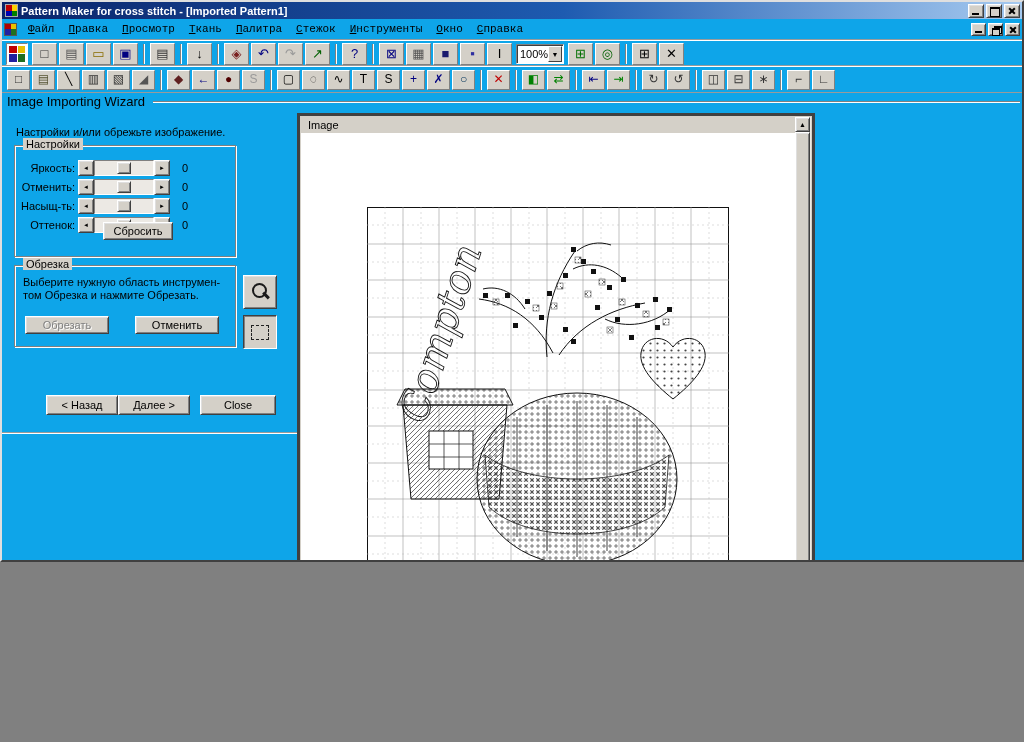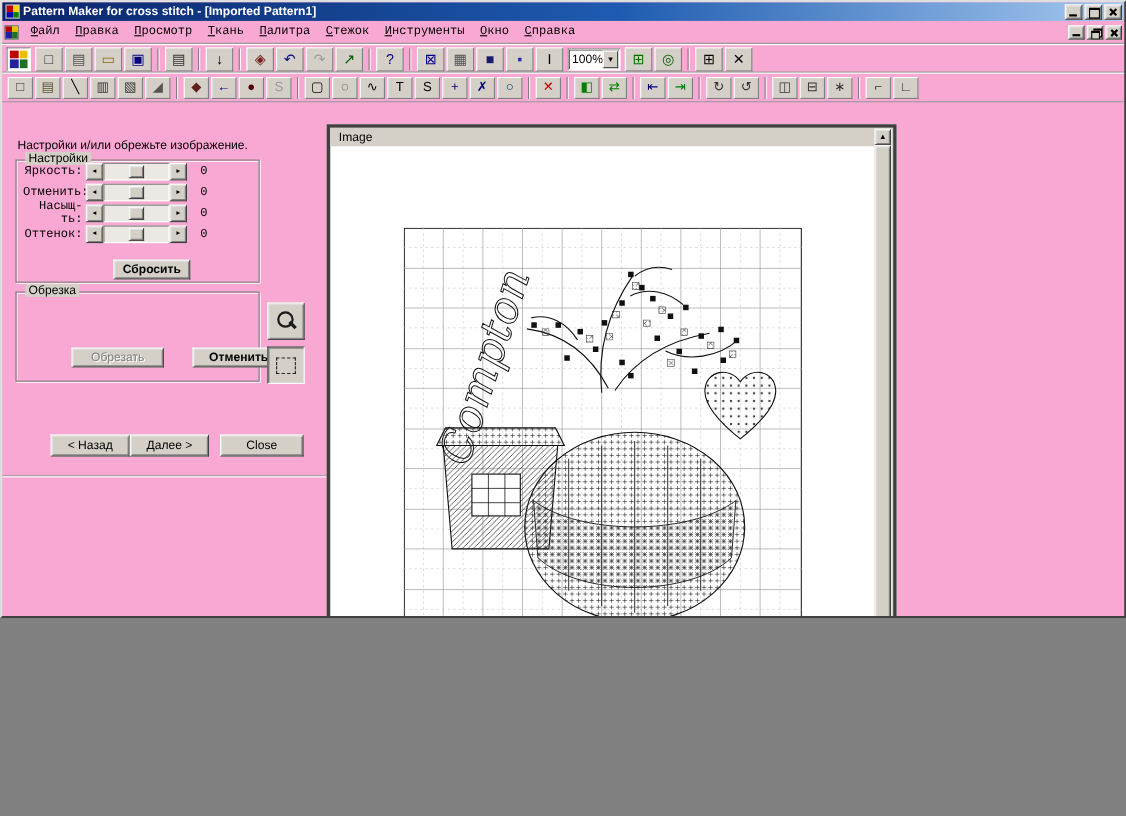--- a/index.html
+++ b/index.html
@@ -1,21 +1,21 @@
 <!DOCTYPE html>
 <html><head>
 <meta charset="utf-8">
 <style>
   * { box-sizing: border-box; margin:0; padding:0; }
   html,body { background:#808080; }
   button { font:inherit; background:none; border:none; cursor:default; }
 
   .window {
     position:relative; width:1024px; height:562px; overflow:hidden;
-    background:#f9a8d4; color:#000;
+    background:#0ea5e9; color:#000;
     font-family:"Liberation Sans", sans-serif; font-size:11px;
     border:2px solid; border-color:#dfdfdf #404040 #404040 #dfdfdf;
   }
 
   
   .titlebar { position:absolute; top:0; left:0; right:0; height:17px;
     background:linear-gradient(90deg,#0a246a,#1e5bb0 55%,#a6caf0);
     display:flex; align-items:center; padding:0 2px; }
   .title-icon { width:13px; height:13px; margin:0 3px 0 1px; display:grid; grid-template-columns:1fr 1fr; border:1px solid #00000055; background:#fff; }
   .title-icon i { display:block; }
@@ -69,38 +69,38 @@
   .wizard-header { position:absolute; top:91px; left:5px; right:2px; height:17px; display:flex; align-items:center; }
   .wizard-title { font-size:13px; margin-right:8px; white-space:nowrap; }
   .wizard-header .hline { flex:1; height:2px; border-top:1px solid #808080; border-bottom:1px solid #fff; }
 
   
   .left-panel { position:absolute; top:108px; left:0; width:295px; height:553px; }
   .instruction { position:absolute; top:16px; left:14px; }
   .group { position:absolute; border:1px solid #808080; box-shadow:inset 1px 1px 0 #fff, 1px 1px 0 #fff; }
   .group .legend { position:absolute; top:-8px; left:8px; padding:0 3px; background:#d4d0c8; }
   .settings-group { top:35px; left:12px; width:222px; height:112px; }
-  .sliders-box { position:absolute; top:0; left:6px; right:6px;font-family:Liberation Mono, monospace; }
+  .sliders-box { position:absolute; top:12px; left:6px; right:6px; }
   .slider-row { display:flex; align-items:center; height:19px; }
   .sl-label { width:54px; text-align:right; margin-right:3px; }
   .sl-arrow { width:16px; height:16px; font-size:6px; text-align:center; background:#d4d0c8;
     border:1px solid; border-color:#fff #404040 #404040 #fff; box-shadow:inset 1px 1px 0 #dfdfdf, inset -1px -1px 0 #808080; }
   .sl-track { width:60px; height:16px; position:relative; background:#ece9e4;
     border:1px solid; border-color:#808080 #fff #fff #808080; }
   .sl-thumb { position:absolute; left:22px; top:1px; width:14px; height:12px; background:#d4d0c8;
     border:1px solid; border-color:#fff #404040 #404040 #fff; box-shadow:inset 1px 1px 0 #dfdfdf, inset -1px -1px 0 #808080; }
   .sl-value { margin-left:12px; }
   .btn { background:#d4d0c8; border:1px solid; border-color:#fff #404040 #404040 #fff;
     box-shadow:inset 1px 1px 0 #dfdfdf, inset -1px -1px 0 #808080; text-align:center; }
-  .reset-btn { position:absolute; left:88px; top:90px; width:70px; height:18px;font-weight:bold; }
+  .reset-btn { position:absolute; left:88px; top:76px; width:70px; height:18px; }
   .crop-group { top:155px; left:12px; width:222px; height:82px; }
   .crop-text { position:absolute; top:10px; left:8px; line-height:13px; }
-  .crop-btn { position:absolute; top:50px; width:84px; height:18px;margin-left:40px; }
+  .crop-btn { position:absolute; top:50px; width:84px; height:18px; }
   .crop-btn.disabled { color:#808080; text-shadow:1px 1px 0 #fff; }
-  .crop-btn.b1 { left:10px; } .crop-btn.b2 { left:120px;font-weight:bold; }
+  .crop-btn.b1 { left:10px; } .crop-btn.b2 { left:120px; }
   .tool-btn { position:absolute; left:241px; width:34px; height:34px; background:#d4d0c8;
     border:1px solid; border-color:#fff #404040 #404040 #fff;
     box-shadow:inset 1px 1px 0 #dfdfdf, inset -1px -1px 0 #808080;
     display:flex; align-items:center; justify-content:center; }
   .tool-btn.pressed { border-color:#404040 #fff #fff #404040; box-shadow:inset 1px 1px 0 #808080; }
   .zoom-tool-btn { top:165px; } .crop-tool-btn { top:205px; }
   .mag { position:relative; width:20px; height:20px; }
   .mag::before { content:""; position:absolute; left:2px; top:1px; width:11px; height:11px; border:2px solid #1a1a1a; border-radius:50%; }
   .mag::after { content:""; position:absolute; left:12px; top:12px; width:8px; height:3px; background:#1a1a1a; transform:rotate(45deg); }
   .dashed-rect { width:18px; height:15px; border:1px dashed #222; }
@@ -291,20 +291,24 @@
       <button class="tb-btn small" style="color: rgb(51, 51, 51);">↺</button>
       <span class="tb-sep"></span>
       <button class="tb-btn small" style="color: rgb(51, 51, 51);">◫</button>
       <button class="tb-btn small" style="color: rgb(51, 51, 51);">⊟</button>
       <button class="tb-btn small" style="color: rgb(51, 51, 51);">∗</button>
       <span class="tb-sep"></span>
       <button class="tb-btn small" style="color: rgb(51, 51, 51);">⌐</button>
       <button class="tb-btn small" style="color: rgb(51, 51, 51);">∟</button>
     </div>
 
+  <div class="wizard-header">
+    <span class="wizard-title">Image Importing Wizard</span>
+    <span class="hline"></span>
+  </div>
 
   <div class="left-panel">
     <div class="instruction">Настройки и/или обрежьте изображение.</div>
 
     <div class="group settings-group">
       <span class="legend">Настройки</span>
       <div class="sliders-box">
           <div class="slider-row">
             <span class="sl-label">Яркость:</span>
             <button class="sl-arrow">◄</button>
@@ -340,20 +344,24 @@
             </span>
             <button class="sl-arrow">►</button>
             <span class="sl-value">0</span>
           </div>
         </div>
       <button class="btn reset-btn">Сбросить</button>
     </div>
 
     <div class="group crop-group">
       <span class="legend">Обрезка</span>
+      <div class="crop-text">
+        <span>Выберите нужную область инструмен-</span><br>
+        <span>том Обрезка и нажмите Обрезать.</span>
+      </div>
       <button class="btn crop-btn b1 disabled">Обрезать</button>
       <button class="btn crop-btn b2">Отменить</button>
     </div>
 
     <button class="tool-btn zoom-tool-btn">
       <span class="mag"></span>
     </button>
     <button class="tool-btn crop-tool-btn pressed">
       <span class="dashed-rect"></span>
     </button>

